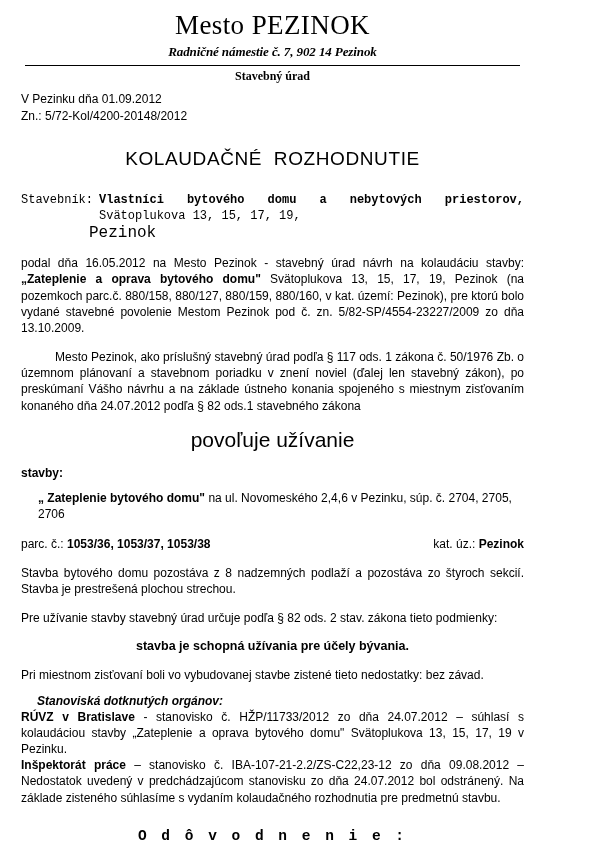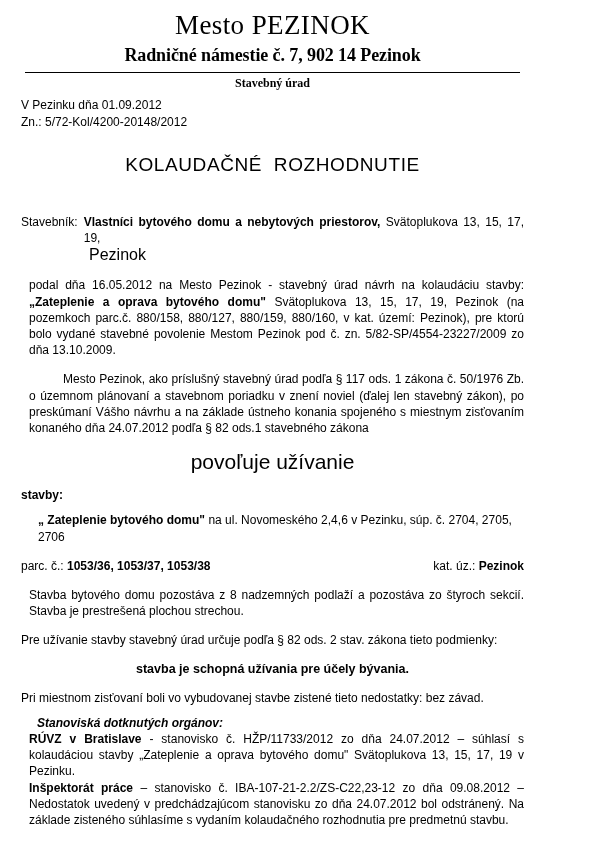--- a/index.html
+++ b/index.html
@@ -29,25 +29,26 @@
     text-align: center;
     font-family: "Liberation Serif", serif;
   }
   .lh-city {
     font-size: 27px;
     line-height: 1.08;
     letter-spacing: 0.4px;
     padding-top: 11px;
   }
   .lh-address {
-    font-size: 18px;
+    font-size: 13px;
     font-weight: bold;
     line-height: 1.25;
     padding-top: 4px;
     letter-spacing: -0.1px;
+    font-style: italic;
   }
   .lh-rule {
     border: 0;
     border-top: 1px solid #000;
     margin: 5px 4px 0 4px;
   }
   .lh-office {
     font-size: 12px;
     font-weight: bold;
     line-height: 1.2;
@@ -72,23 +73,22 @@
   }
 
   
   p, .row {
     font-size: 12px;
     line-height: 1.35;
     margin: 0;
   }
   .just {
     text-align: justify;
-    margin-left: 8px;
-  }
-  .gap-lg { margin-top: 38px; }
+  }
+  .gap-lg { margin-top: 22px; font-family: Liberation Mono, monospace; }
   .gap-md { margin-top: 13px; }
   .gap-sm { margin-top: 9px; }
 
   b, .b { font-weight: bold; }
   .bi { font-weight: bold; font-style: italic; margin-left: 16px; }
 
   
   .party {
     display: flex;
     font-size: 12px;

